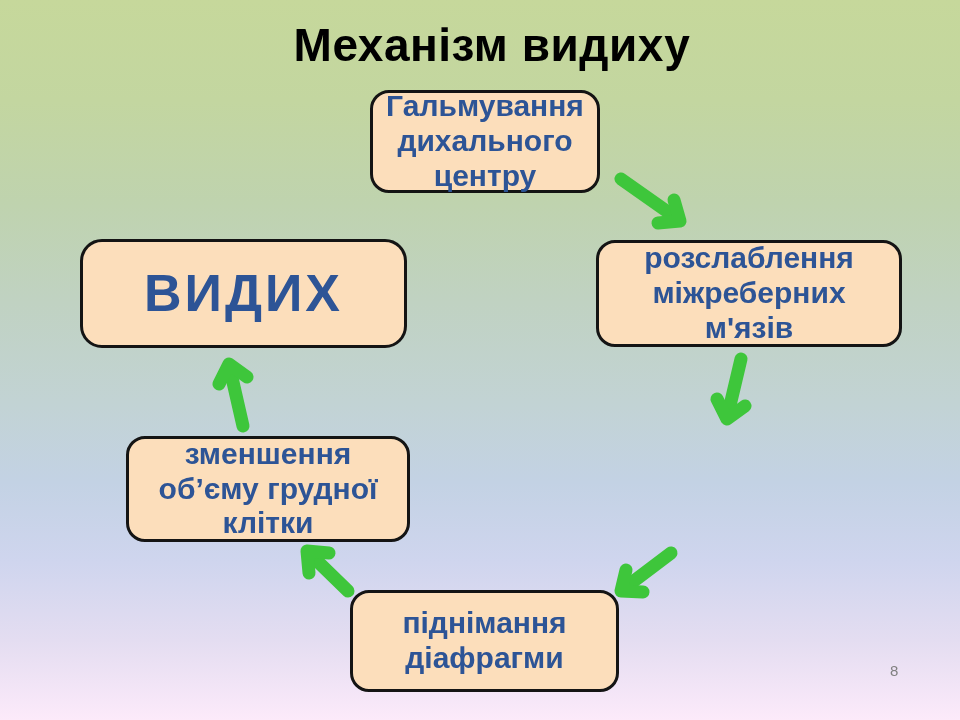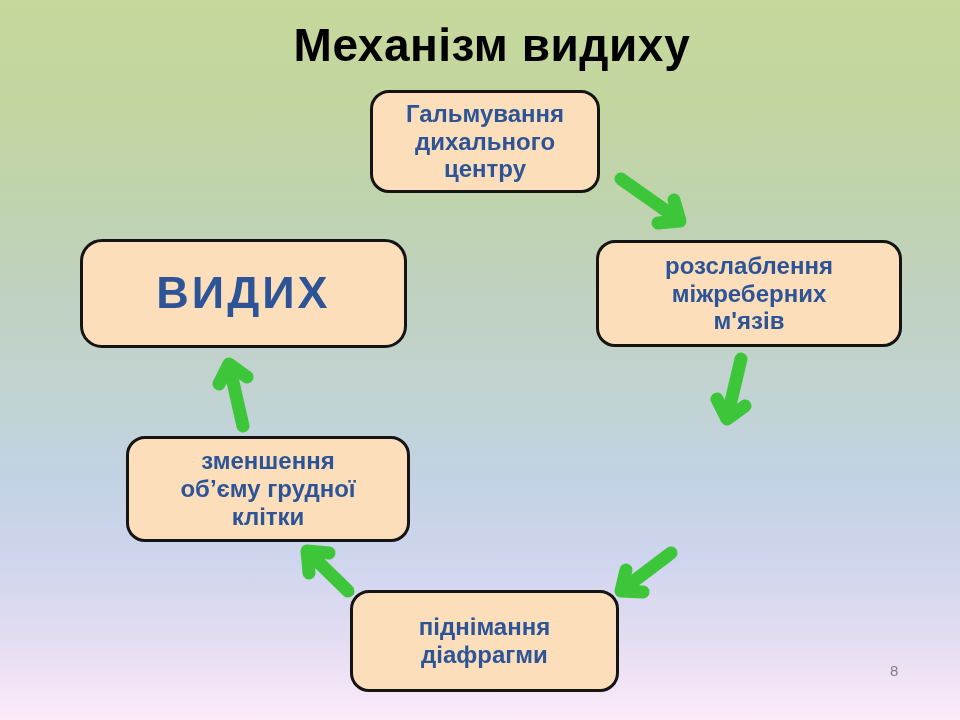--- a/index.html
+++ b/index.html
@@ -37,27 +37,27 @@
     box-sizing: border-box;
     display: flex;
     align-items: center;
     justify-content: center;
     text-align: center;
     background: #fcdebb;
     border: 3px solid #141414;
     border-radius: 19px;
     color: #2d5496;
     font-weight: 700;
-    font-size: 24px;
+    font-size: 30px;
     line-height: 1.16;
     white-space: pre-line;
   }
   .node-inhibition  { left: 370px; top:  90px; width: 230px; height: 103px; }
   .node-exhale      { left:  80px; top: 239px; width: 327px; height: 109px;
-                      font-size: 45px; letter-spacing: 3px; border-radius: 22px; }
+                      font-size: 52px; letter-spacing: 3px; border-radius: 22px; }
   .node-relaxation  { left: 572px; top: 240px; width: 306px; height: 107px; margin-left: 24px; }
   .node-ribs        { left: 580px; top: 437px; width: 253px; height: 105px; }
   .node-volume      { left: 126px; top: 436px; width: 284px; height: 106px; }
   .node-diaphragm   { left: 350px; top: 590px; width: 269px; height: 102px; }
   .arrows {
     position: absolute;
     left: 0; top: 0;
     width: 960px; height: 720px;
     pointer-events: none;
   }

